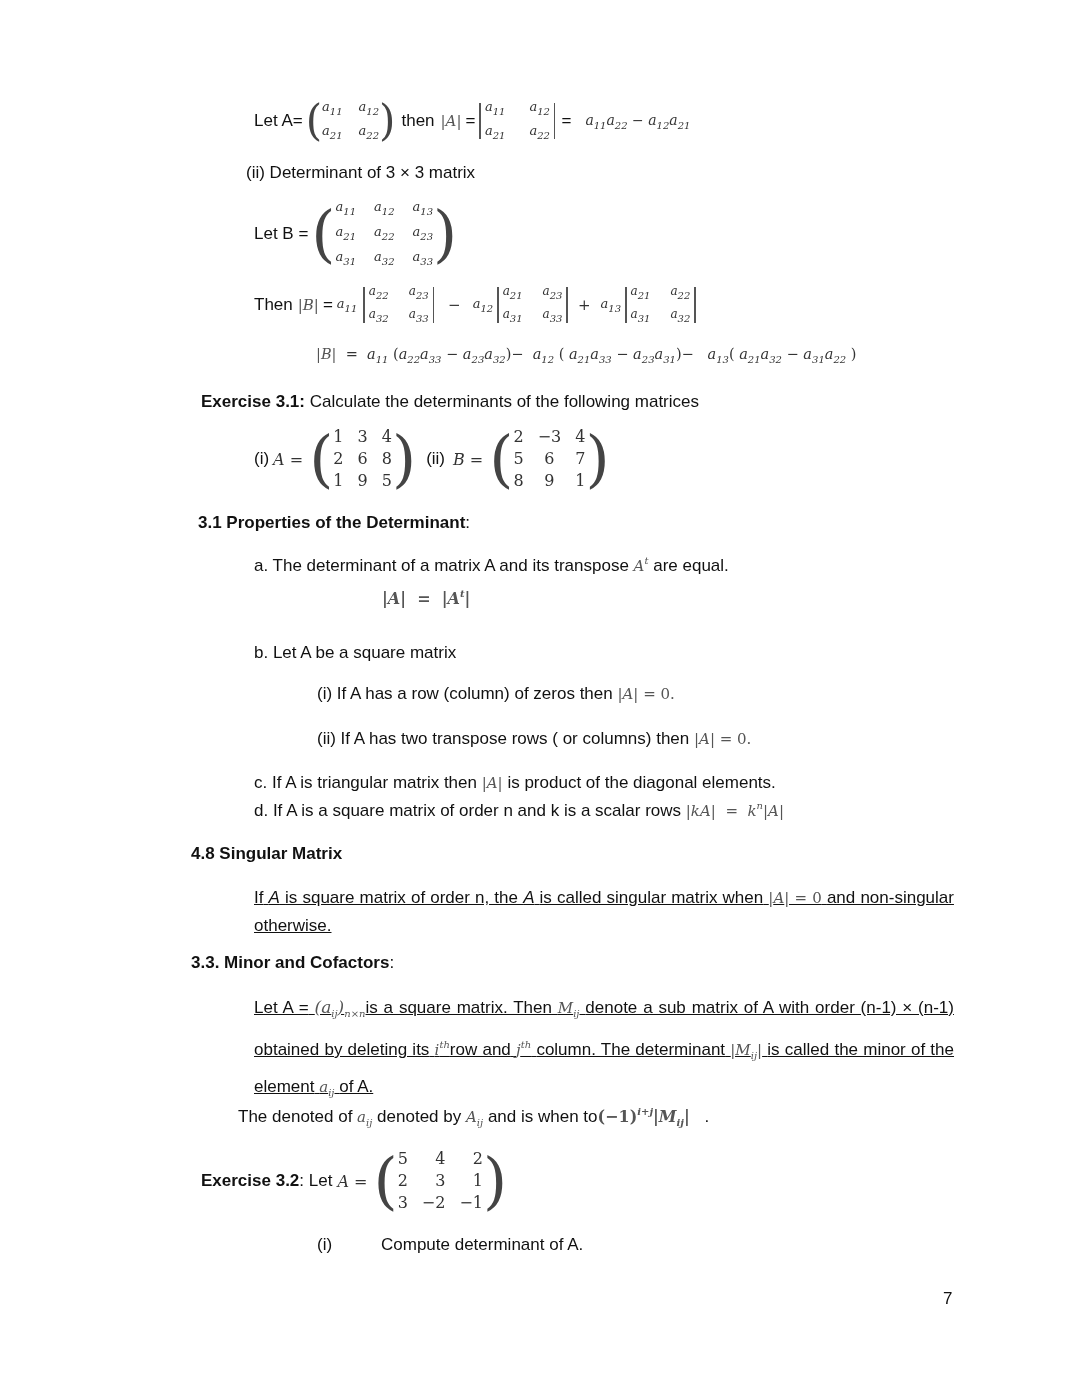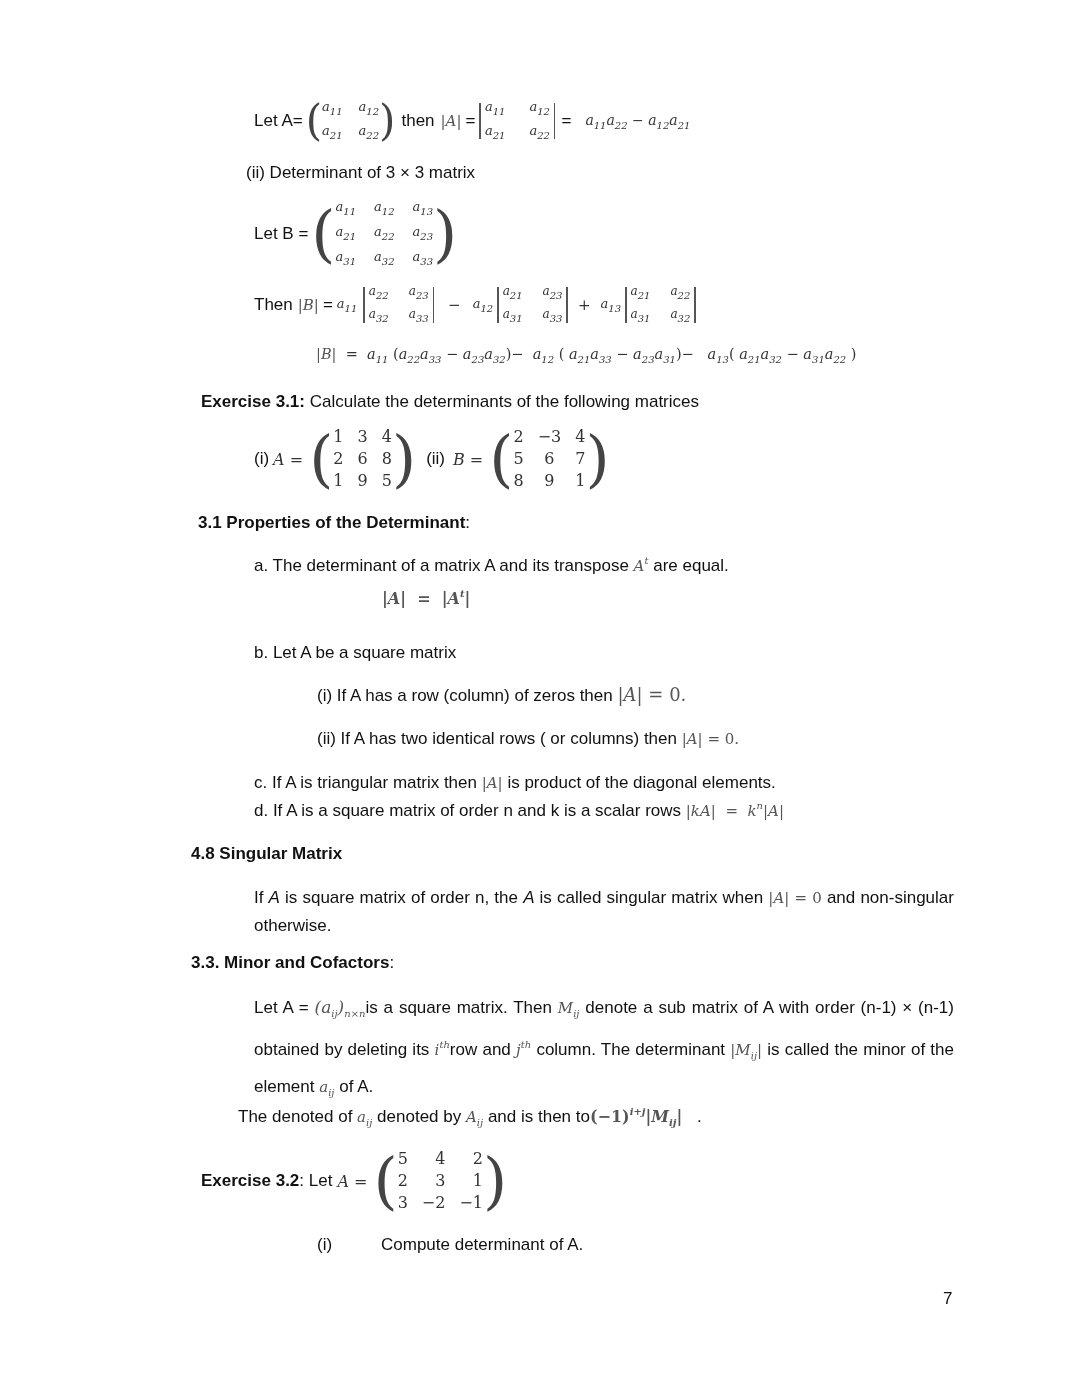--- a/index.html
+++ b/index.html
@@ -12,21 +12,21 @@
   .sup { font-size: 10px; vertical-align: 7px; font-style: italic; }
   .bold { font-weight: bold; }
   .gray { color: #555; }
   .mat { display: inline-flex; align-items: center; vertical-align: middle; }
   .paren { font-family: "DejaVu Serif", serif; color: #444; font-weight: 200; line-height: 1; }
   .grid { display: inline-grid; column-gap: 16px; row-gap: 0px; text-align: center;
           font-family: "DejaVu Serif", serif; color: #333; font-size: 15px; line-height: 21px; }
   .grid.nums { column-gap: 14px; font-style: normal; font-size: 16px; line-height: 22px; }
   .grid.sym { font-style: italic; }
   .bar { display: inline-block; width: 1.5px; background: #555; vertical-align: middle; }
-  .just { white-space: normal; text-align: justify; }
+  .just { white-space: normal; text-align: justify; text-decoration: underline; }
 </style>
 </head>
 <body>
 
 <div class="abs" style="left:254px; top:100px; height:42px; display:flex; align-items:center;">
   <span>Let A=</span>
   <span class="mat" style="margin-left:3px;">
     <span class="paren" style="font-size:42px;">(</span>
     <span class="grid sym" style="grid-template-columns:auto auto; font-size:13px; line-height:19px;">
       <span>a<span class="sub">11</span></span>
@@ -170,25 +170,25 @@
   <span class="m gray" style="font-size:15px;">A<span class="sup">t</span></span>
   <span>are equal.</span>
 </div>
 
 <div class="abs m gray" style="left:382px; top:588px; font-size:16px;font-weight:bold;">|A| &nbsp;= &nbsp;|A<span class="sup">t</span>|</div>
 
 <div class="abs" style="left:254px; top:643px;">b. Let A be a square matrix</div>
 
 <div class="abs" style="left:317px; top:684px;">
   <span>(i) If A has a row (column) of zeros then</span>
-  <span class="m gray" style="font-size:18px;"><i>|A|</i> <span style="font-style:normal;">= 0.</span></span>
+  <span class="m gray" style="font-size:15px;"><i>|A|</i> <span style="font-style:normal;">= 0.</span></span>
 </div>
 
 <div class="abs" style="left:317px; top:729px;">
-  <span>(ii) If A has two identical rows ( or columns) then</span>
+  <span>(ii) If A has two transpose rows ( or columns) then</span>
   <span class="m gray" style="font-size:15px;"><i>|A|</i> <span style="font-style:normal;">= 0.</span></span>
 </div>
 
 <div class="abs" style="left:254px; top:773px;text-align:right;">
   <span>c. If A is triangular matrix then</span>
   <span class="m gray" style="font-size:15px;">|A|</span>
   <span>is product of the diagonal elements.</span>
 </div>
 
 <div class="abs" style="left:254px; top:800px;">
@@ -208,21 +208,21 @@
 
 <div class="abs just" style="left:254px; top:992px; width:700px; line-height:31px;">
   <span>Let A =</span> <span class="m gray" style="font-size:17px;">(a<span class="sub">ij</span>)<span class="sub">n×n</span></span><span>is a square matrix. Then</span> <span class="m gray">M<span class="sub">ij</span></span> <span>denote a sub matrix of A with order (n-1) × (n-1) obtained by deleting its</span> <span class="m gray">i<span class="sup">th</span></span><span>row and</span> <span class="m gray">j<span class="sup">th</span></span> <span>column. The determinant</span> <span class="m gray">|M<span class="sub">ij</span>|</span> <span>is called the minor of the element</span> <span class="m gray">a<span class="sub">ij</span></span> <span>of A.</span>
 </div>
 
 <div class="abs" style="left:238px; top:1106px;">
   <span>The denoted of</span>
   <span class="m gray">a<span class="sub">ij</span></span>
   <span>denoted by</span>
   <span class="m gray">A<span class="sub">ij</span></span>
-  <span>and is then to</span><span class="mu gray" style="font-size:16px;font-weight:bold;">(−1)<span class="sup">i+j</span>|<i>M<span class="sub">ij</span></i>|</span>
+  <span>and is when to</span><span class="mu gray" style="font-size:16px;font-weight:bold;">(−1)<span class="sup">i+j</span>|<i>M<span class="sub">ij</span></i>|</span>
   <span style="margin-left:10px;">.</span>
 </div>
 
 <div class="abs" style="left:201px; top:1150px; height:62px; display:flex; align-items:center;">
   <span class="bold">Exercise 3.2</span>
     <span>: Let</span>
   <span class="m" style="margin-left:5px; font-size:16px;">A =</span>
   <span class="mat" style="margin-left:6px;">
     <span class="paren" style="font-size:62px;">(</span>
     <span class="grid nums" style="grid-template-columns:auto auto auto; text-align:right; column-gap:14px;">

